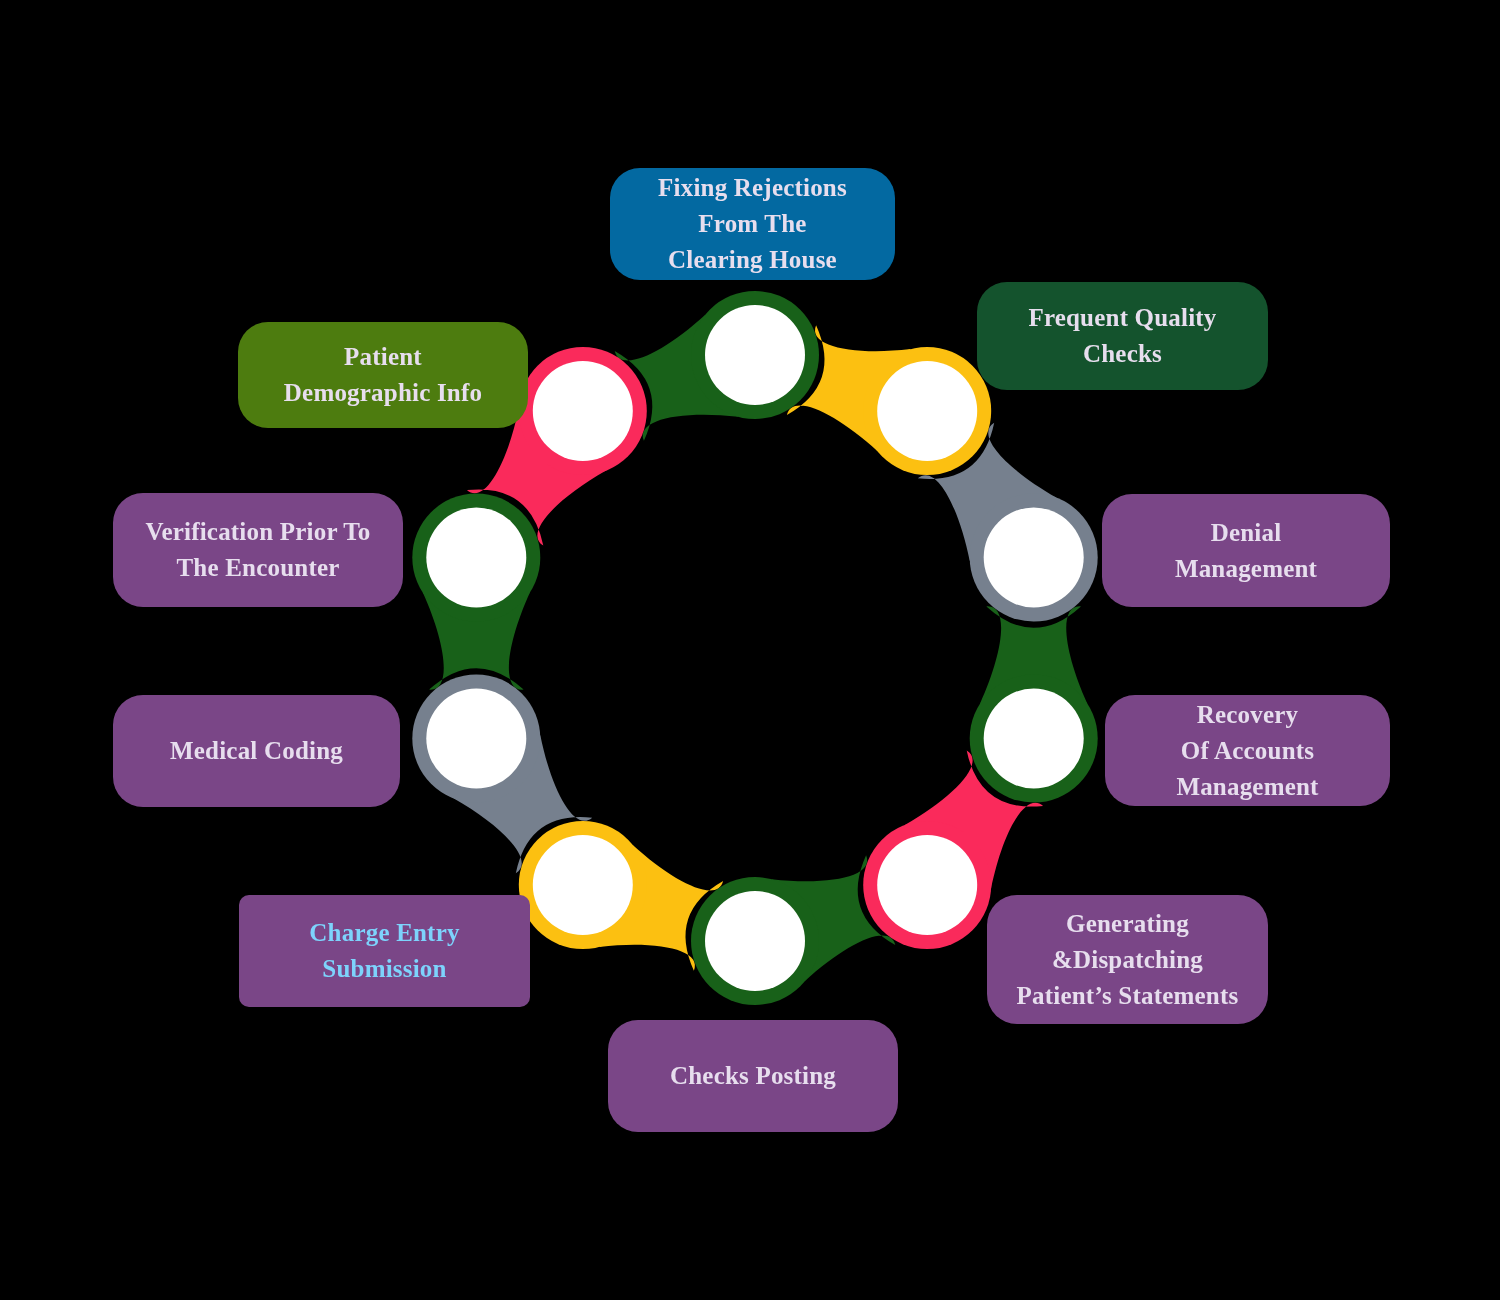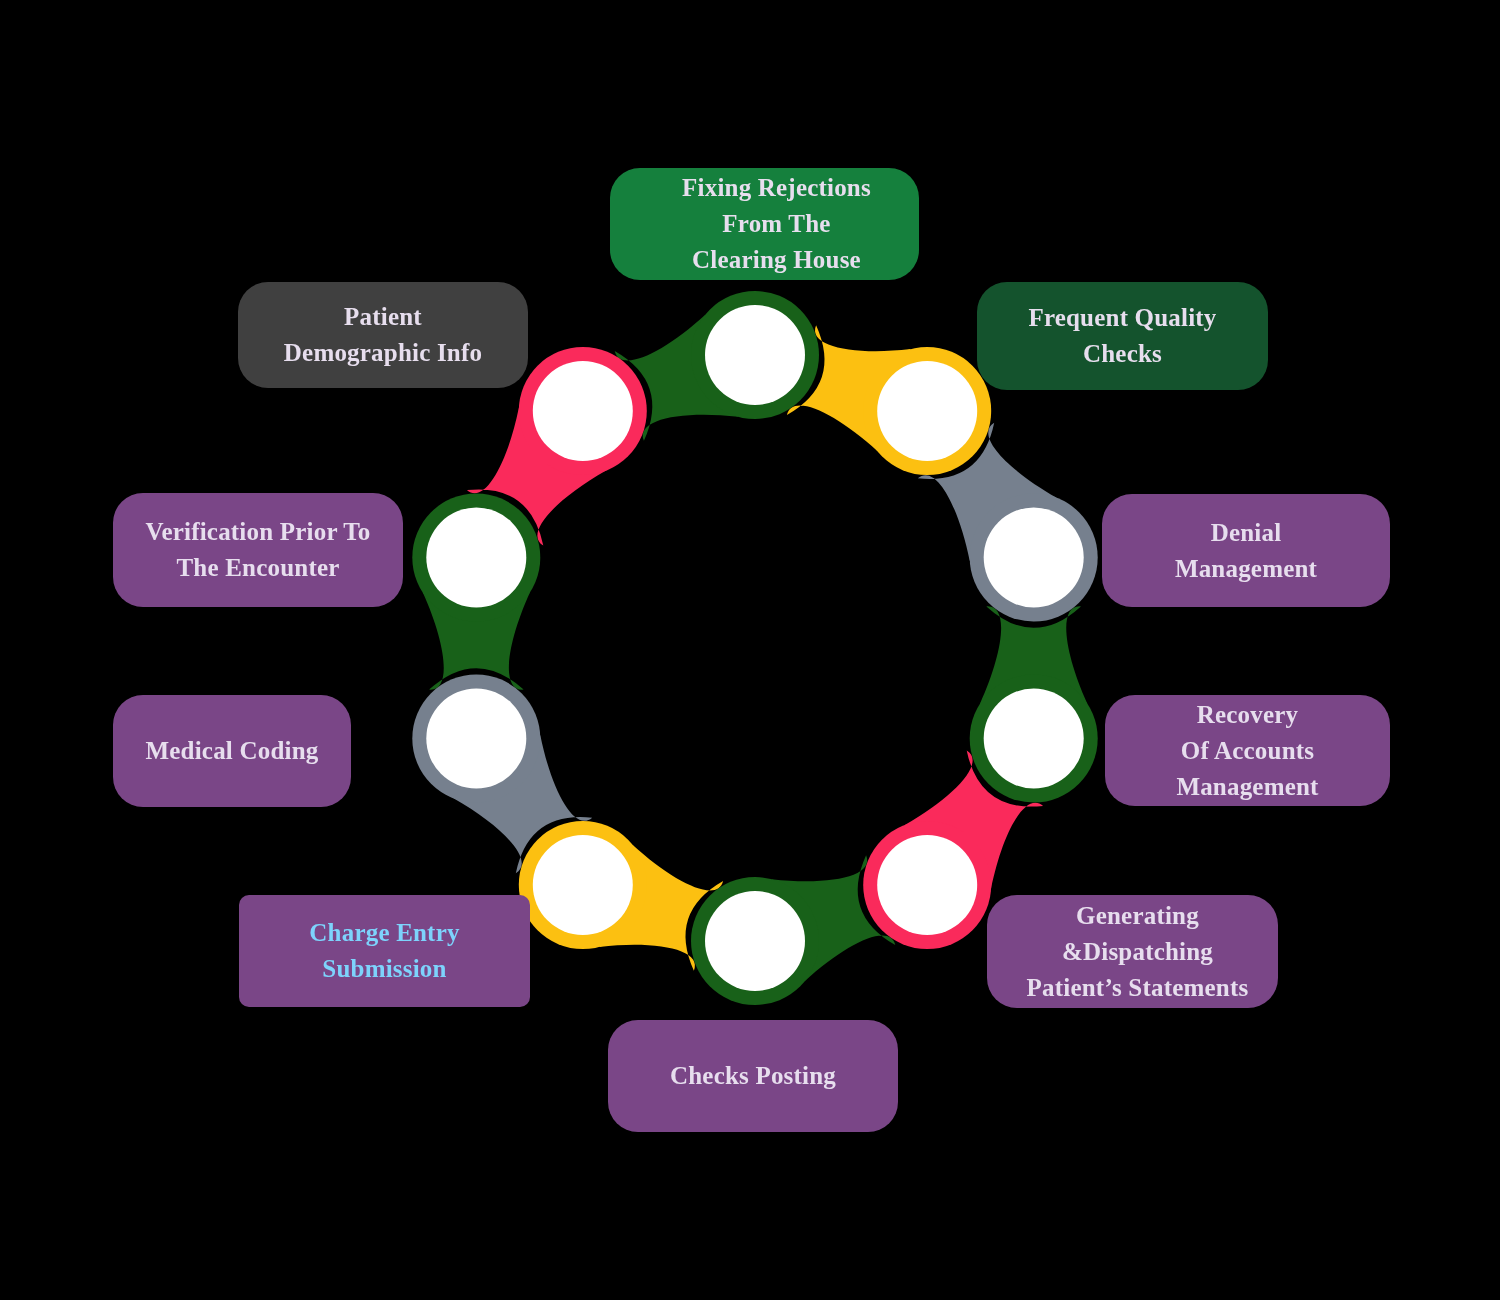--- a/index.html
+++ b/index.html
@@ -13,24 +13,24 @@
     display:flex;flex-direction:column;justify-content:center;align-items:center;
     text-align:center;font-weight:700;font-size:25px;line-height:36px;
     letter-spacing:0.2px;
   }
   .card .line{white-space:nowrap;}
   
   .card-0{left:610px;top:168px;width:285px;height:112px;}
   .card-1{left:977px;top:282px;width:291px;height:108px;}
   .card-2{left:1102px;top:494px;width:288px;height:113px;}
   .card-3{left:1105px;top:695px;width:285px;height:111px;}
-  .card-4{left:987px;top:895px;width:281px;height:113px;padding-left:10px;}
+  .card-4{left:987px;top:895px;width:281px;height:129px;}
   .card-5{left:608px;top:1020px;width:290px;height:112px;}
   .card-6{left:239px;top:895px;width:291px;height:112px;}
-  .card-7{left:113px;top:695px;width:238px;height:112px;}
+  .card-7{left:113px;top:695px;width:287px;height:112px;}
   .card-8{left:113px;top:493px;width:290px;height:114px;}
   .card-9{left:238px;top:282px;width:290px;height:106px;}
 </style>
 </head>
 <body style="background: rgb(0, 0, 0);">
 
 <div class="stage">
 
   <svg id="chain-svg" viewBox="0 0 1500 1300" xmlns="http://www.w3.org/2000/svg">
       <path d="M 705.3 314.7 C 663.1 353.3 620.1 373.6 614.7 350.9 Q 670.1 382.6 643.9 440.8 C 635.0 419.2 681.6 410.4 738.4 416.8 Z" fill="#186119"></path>
@@ -58,21 +58,21 @@
       <circle cx="582.8" cy="885.0" r="64" fill="#FCC011"></circle>
       <circle cx="582.8" cy="885.0" r="50" fill="#FFFFFF"></circle>
       <circle cx="476.3" cy="738.5" r="64" fill="#76808E"></circle>
       <circle cx="476.3" cy="738.5" r="50" fill="#FFFFFF"></circle>
       <circle cx="476.3" cy="557.5" r="64" fill="#186119"></circle>
       <circle cx="476.3" cy="557.5" r="50" fill="#FFFFFF"></circle>
       <circle cx="582.8" cy="411.0" r="64" fill="#FA2A5B"></circle>
       <circle cx="582.8" cy="411.0" r="50" fill="#FFFFFF"></circle>
     </svg>
 
-  <div class="card card-0" style="background: #15803d; color: rgb(231, 222, 238); padding-left: 24px;">
+  <div class="card card-0" style="background: #0369a1; color: rgb(231, 222, 238);">
     <div class="line">Fixing Rejections</div>
     <div class="line">From The</div>
     <div class="line">Clearing House</div>
   </div>
 
   <div class="card card-1" style="background: #14532d; color: rgb(231, 222, 238);">
     <div class="line">Frequent Quality</div>
     <div class="line">Checks</div>
   </div>
 
@@ -104,18 +104,18 @@
 
   <div class="card card-7" style="background: rgb(122, 70, 135); color: rgb(231, 222, 238);">
     <div class="line">Medical Coding</div>
   </div>
 
   <div class="card card-8" style="background: rgb(122, 70, 135); color: rgb(231, 222, 238);">
     <div class="line">Verification Prior To</div>
     <div class="line">The Encounter</div>
   </div>
 
-  <div class="card card-9" style="background: #404040; color: rgb(231, 222, 238);">
+  <div class="card card-9" style="background: #4d7c0f; color: rgb(231, 222, 238); margin-top: 40px;">
     <div class="line">Patient</div>
     <div class="line">Demographic Info</div>
   </div>
 
 </div>
 
 </body></html>

